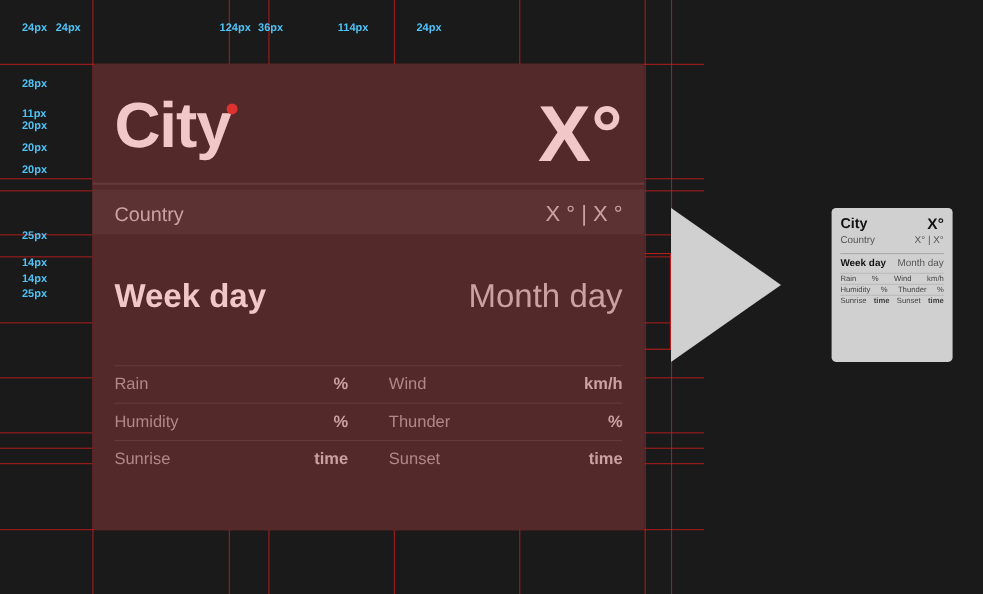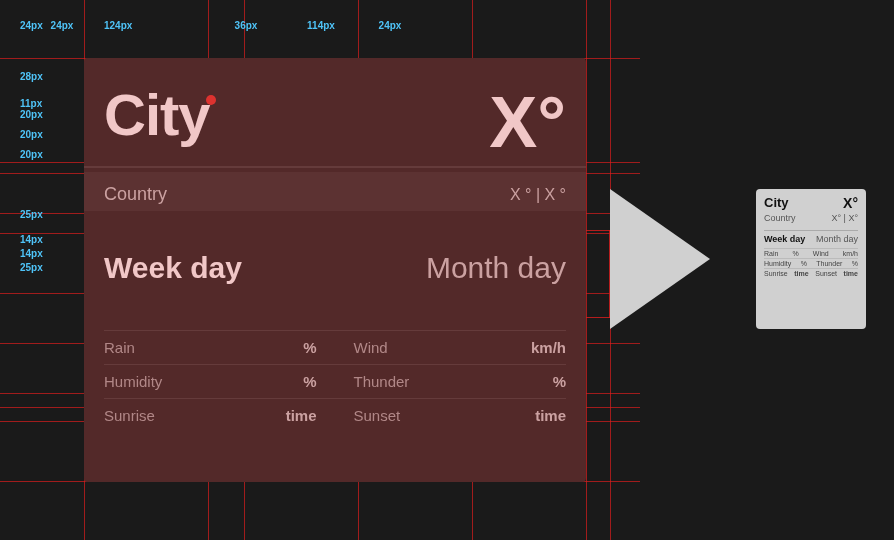--- a/index.html
+++ b/index.html
@@ -118,21 +118,21 @@
 
     .country-label {
       color: #cccccc;
       font-size: 18px;
       font-weight: 400;
       padding: 6px 0;
     }
 
     .temp-range {
       color: #cccccc;
-      font-size: 16px;
+      font-size: 20px;
       padding: 6px 0;
     }
 
     
     .day-row {
       padding: 20px 20px 0 20px;
       display: flex;
       justify-content: space-between;
       align-items: center;
       margin-top: 20px;
@@ -292,21 +292,21 @@
   <div class="hline" style="top:293px;"></div>
   <div class="hline" style="top:343px;"></div>
   <div class="hline" style="top:393px;"></div>
   <div class="hline" style="top:407px;"></div>
   <div class="hline" style="top:421px;"></div>
   <div class="hline" style="top:481px;"></div>
 
   <div style="position:absolute;top:20px;left:20px;color:#4fc3f7;font-size:10px;font-weight:bold;">24px</div>
   <div style="position:absolute;top:20px;left:20px;display:flex;gap:0;width:640px;">
     <div style="color:#4fc3f7;font-size:10px;font-weight:bold;width:84px;text-align:center;">24px</div>
-    <div style="color:#4fc3f7;font-size:10px;font-weight:bold;width:124px;text-align:left;">124px</div>
+    <div style="color:#4fc3f7;font-size:10px;font-weight:bold;width:124px;text-align:right;">124px</div>
     <div style="color:#4fc3f7;font-size:10px;font-weight:bold;width:36px;text-align:center;">36px</div>
     <div style="color:#4fc3f7;font-size:10px;font-weight:bold;width:114px;text-align:center;">114px</div>
     <div style="color:#4fc3f7;font-size:10px;font-weight:bold;width:24px;text-align:center;">24px</div>
   </div>
 
   <div style="position:absolute;left:20px;top:69px;color:#4fc3f7;font-size:10px;font-weight:bold;">
     <div style="height:28px;display:flex;align-items:flex-start;padding-top:2px;">28px</div>
     <div style="height:11px;display:flex;align-items:flex-start;padding-top:1px;">11px</div>
     <div style="height:20px;display:flex;align-items:flex-start;padding-top:1px;">20px</div>
     <div style="height:20px;display:flex;align-items:flex-start;padding-top:1px;">20px</div>

